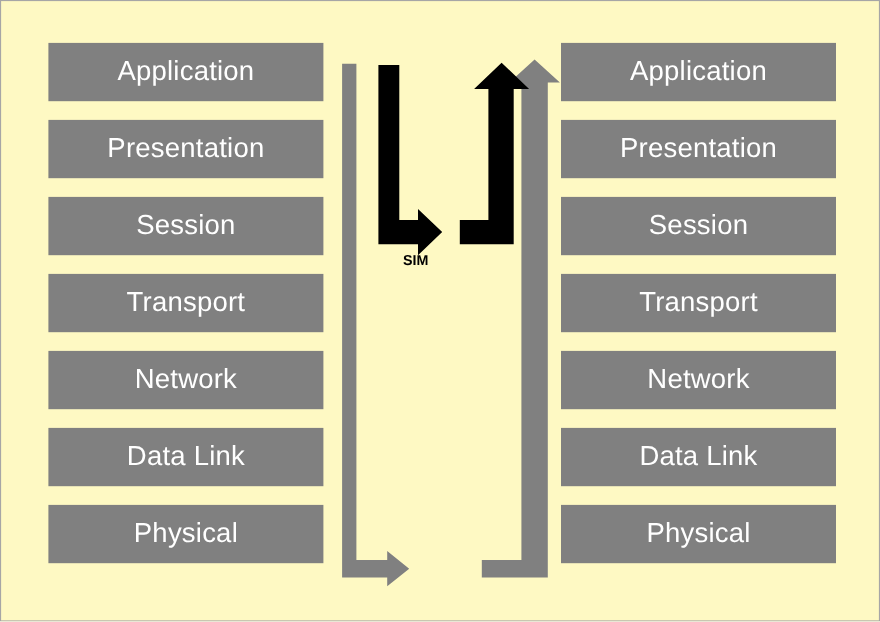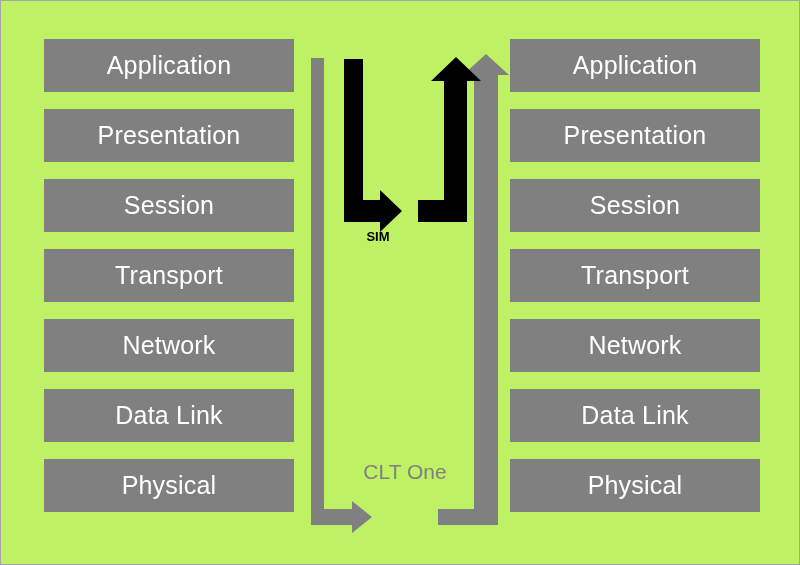--- a/index.html
+++ b/index.html
@@ -7,21 +7,21 @@
     padding: 0;
     background: #ffffff;
   }
   body {
     font-family: "Liberation Sans", sans-serif;
   }
   #canvas {
     position: relative;
     width: 800px;
     height: 565px;
-    background: #bef264;
+    background: #fef9c3;
     border: 1px solid #a6a6a6;
     box-sizing: border-box;
     overflow: hidden;
   }
   .layer-stack {
     position: absolute;
     top: 38px;
     width: 250px;
     height: 490px;
   }
@@ -137,15 +137,14 @@
              L 430,80
              L 455,56
              L 480,80
              L 466,80
              L 466,221
              L 417,221
              Z"></path>
   </svg>
 
   <div class="label" id="label-sim">SIM</div>
-  <div class="label" id="label-clt">CLT One</div>
 
 </div>
 
 </body></html>

